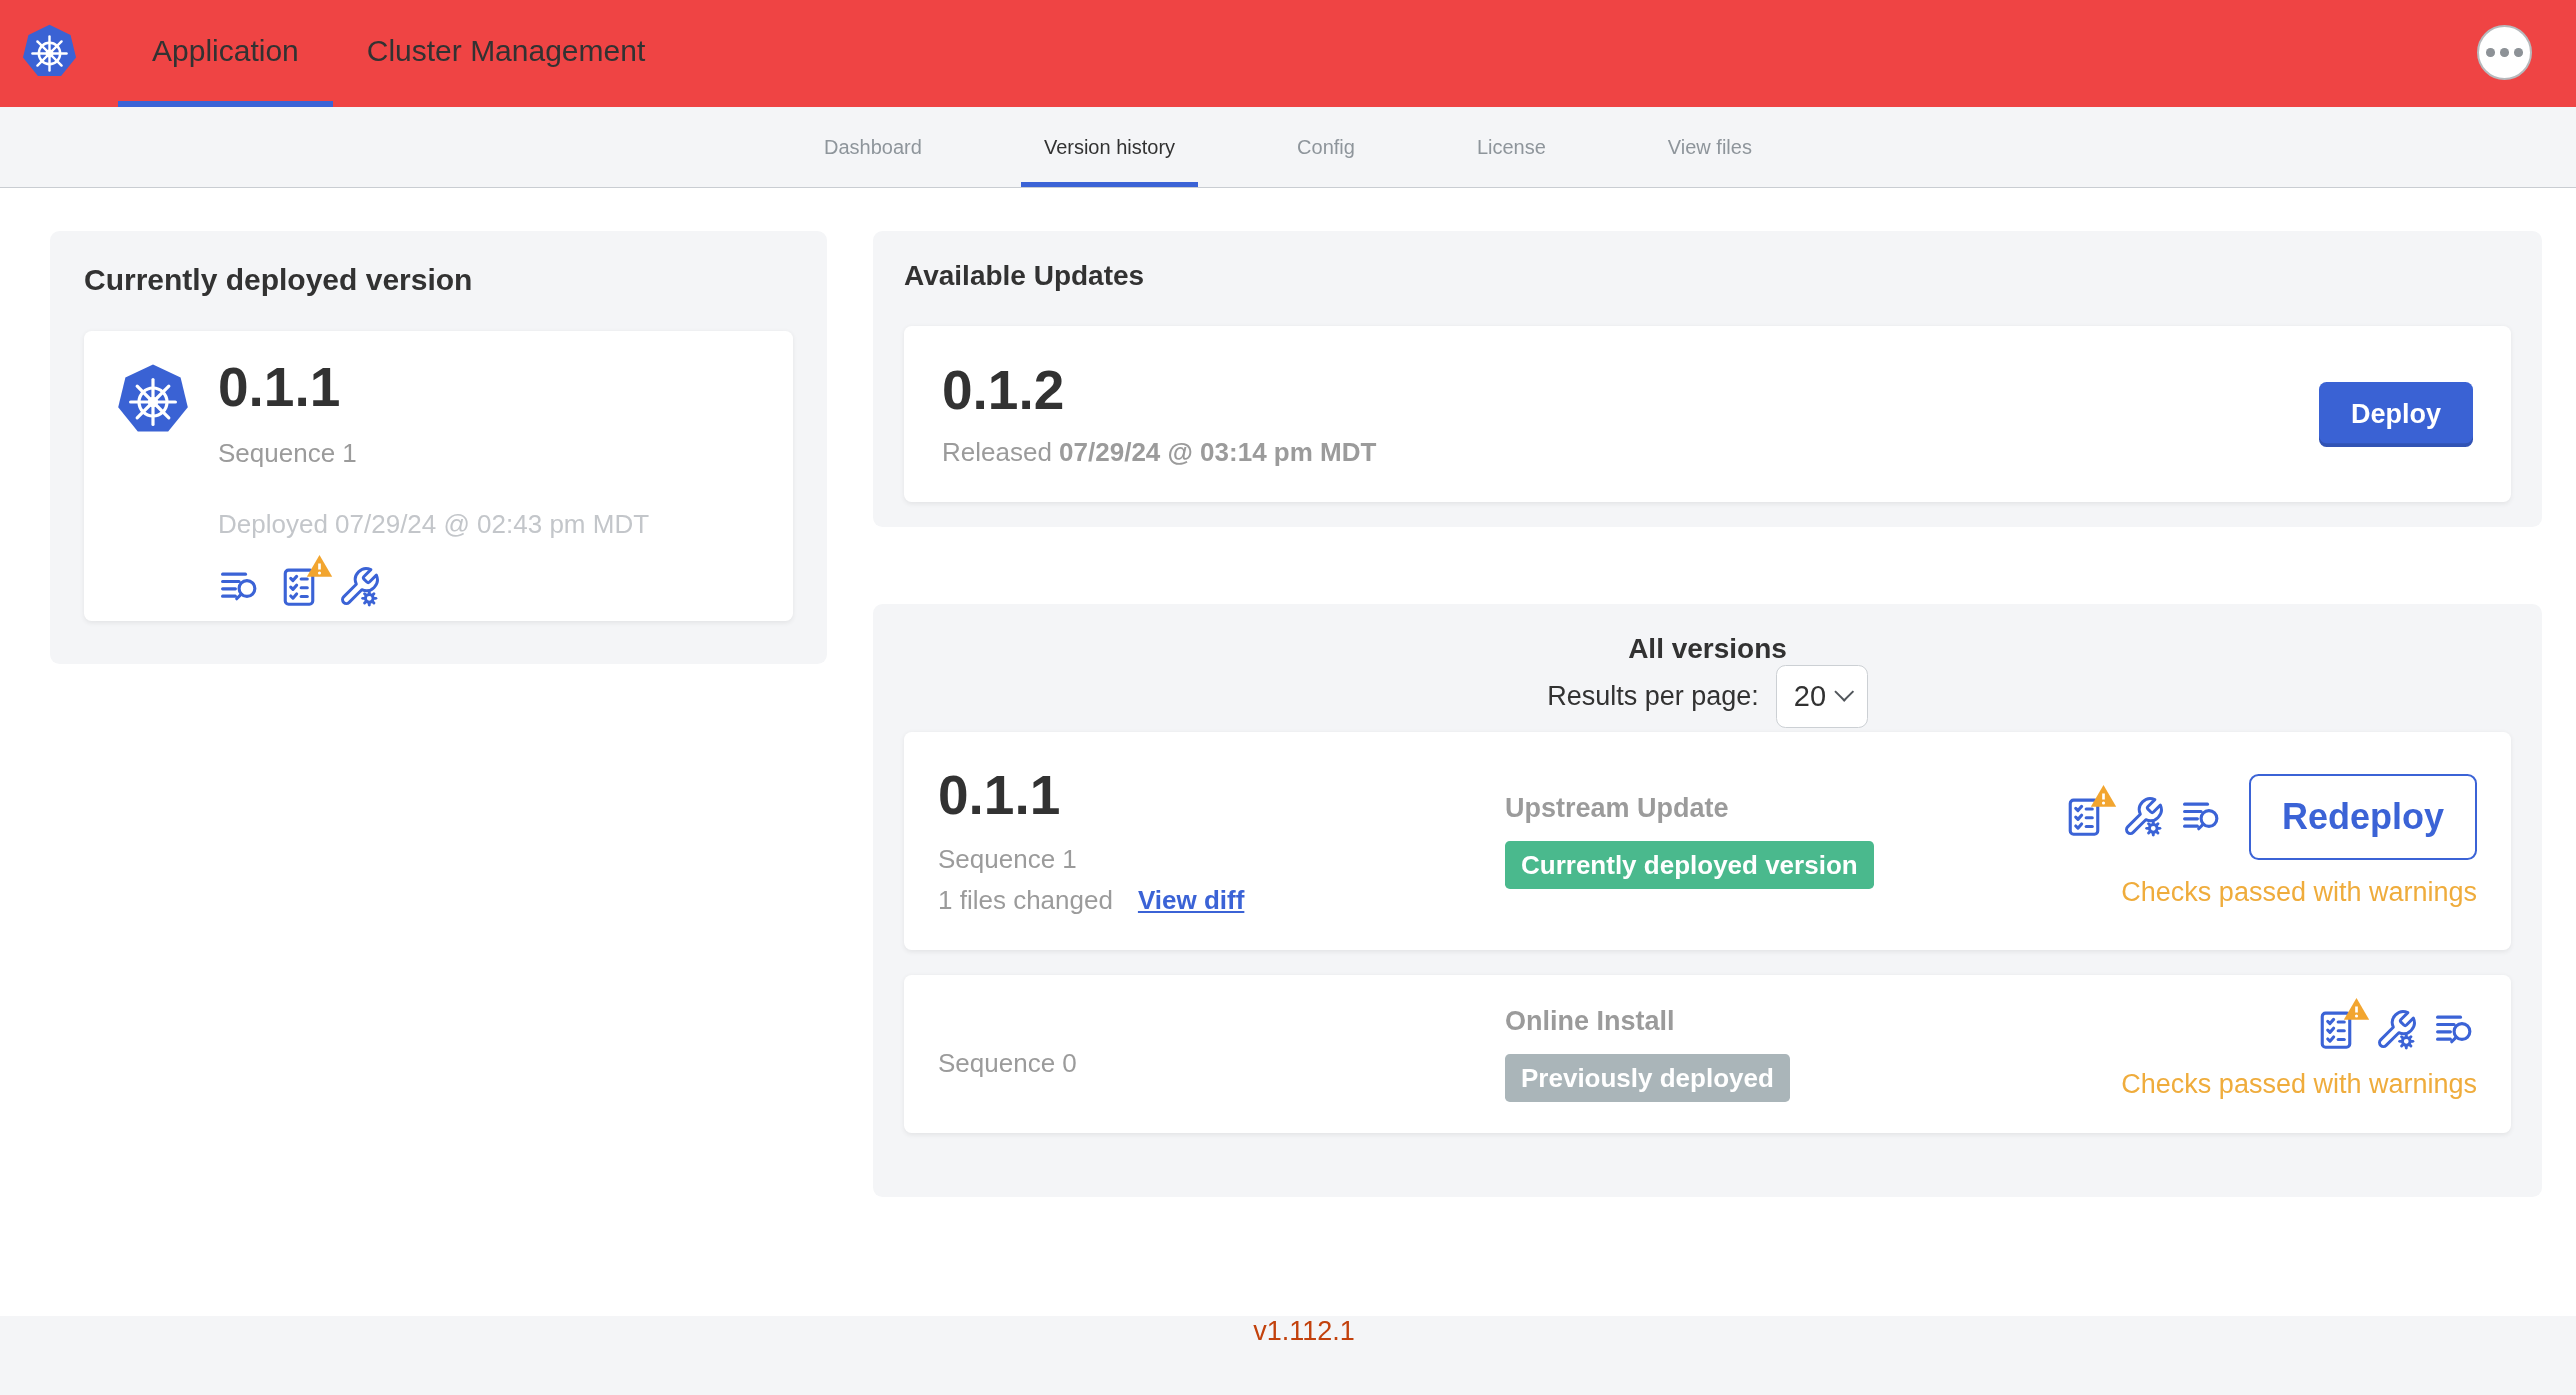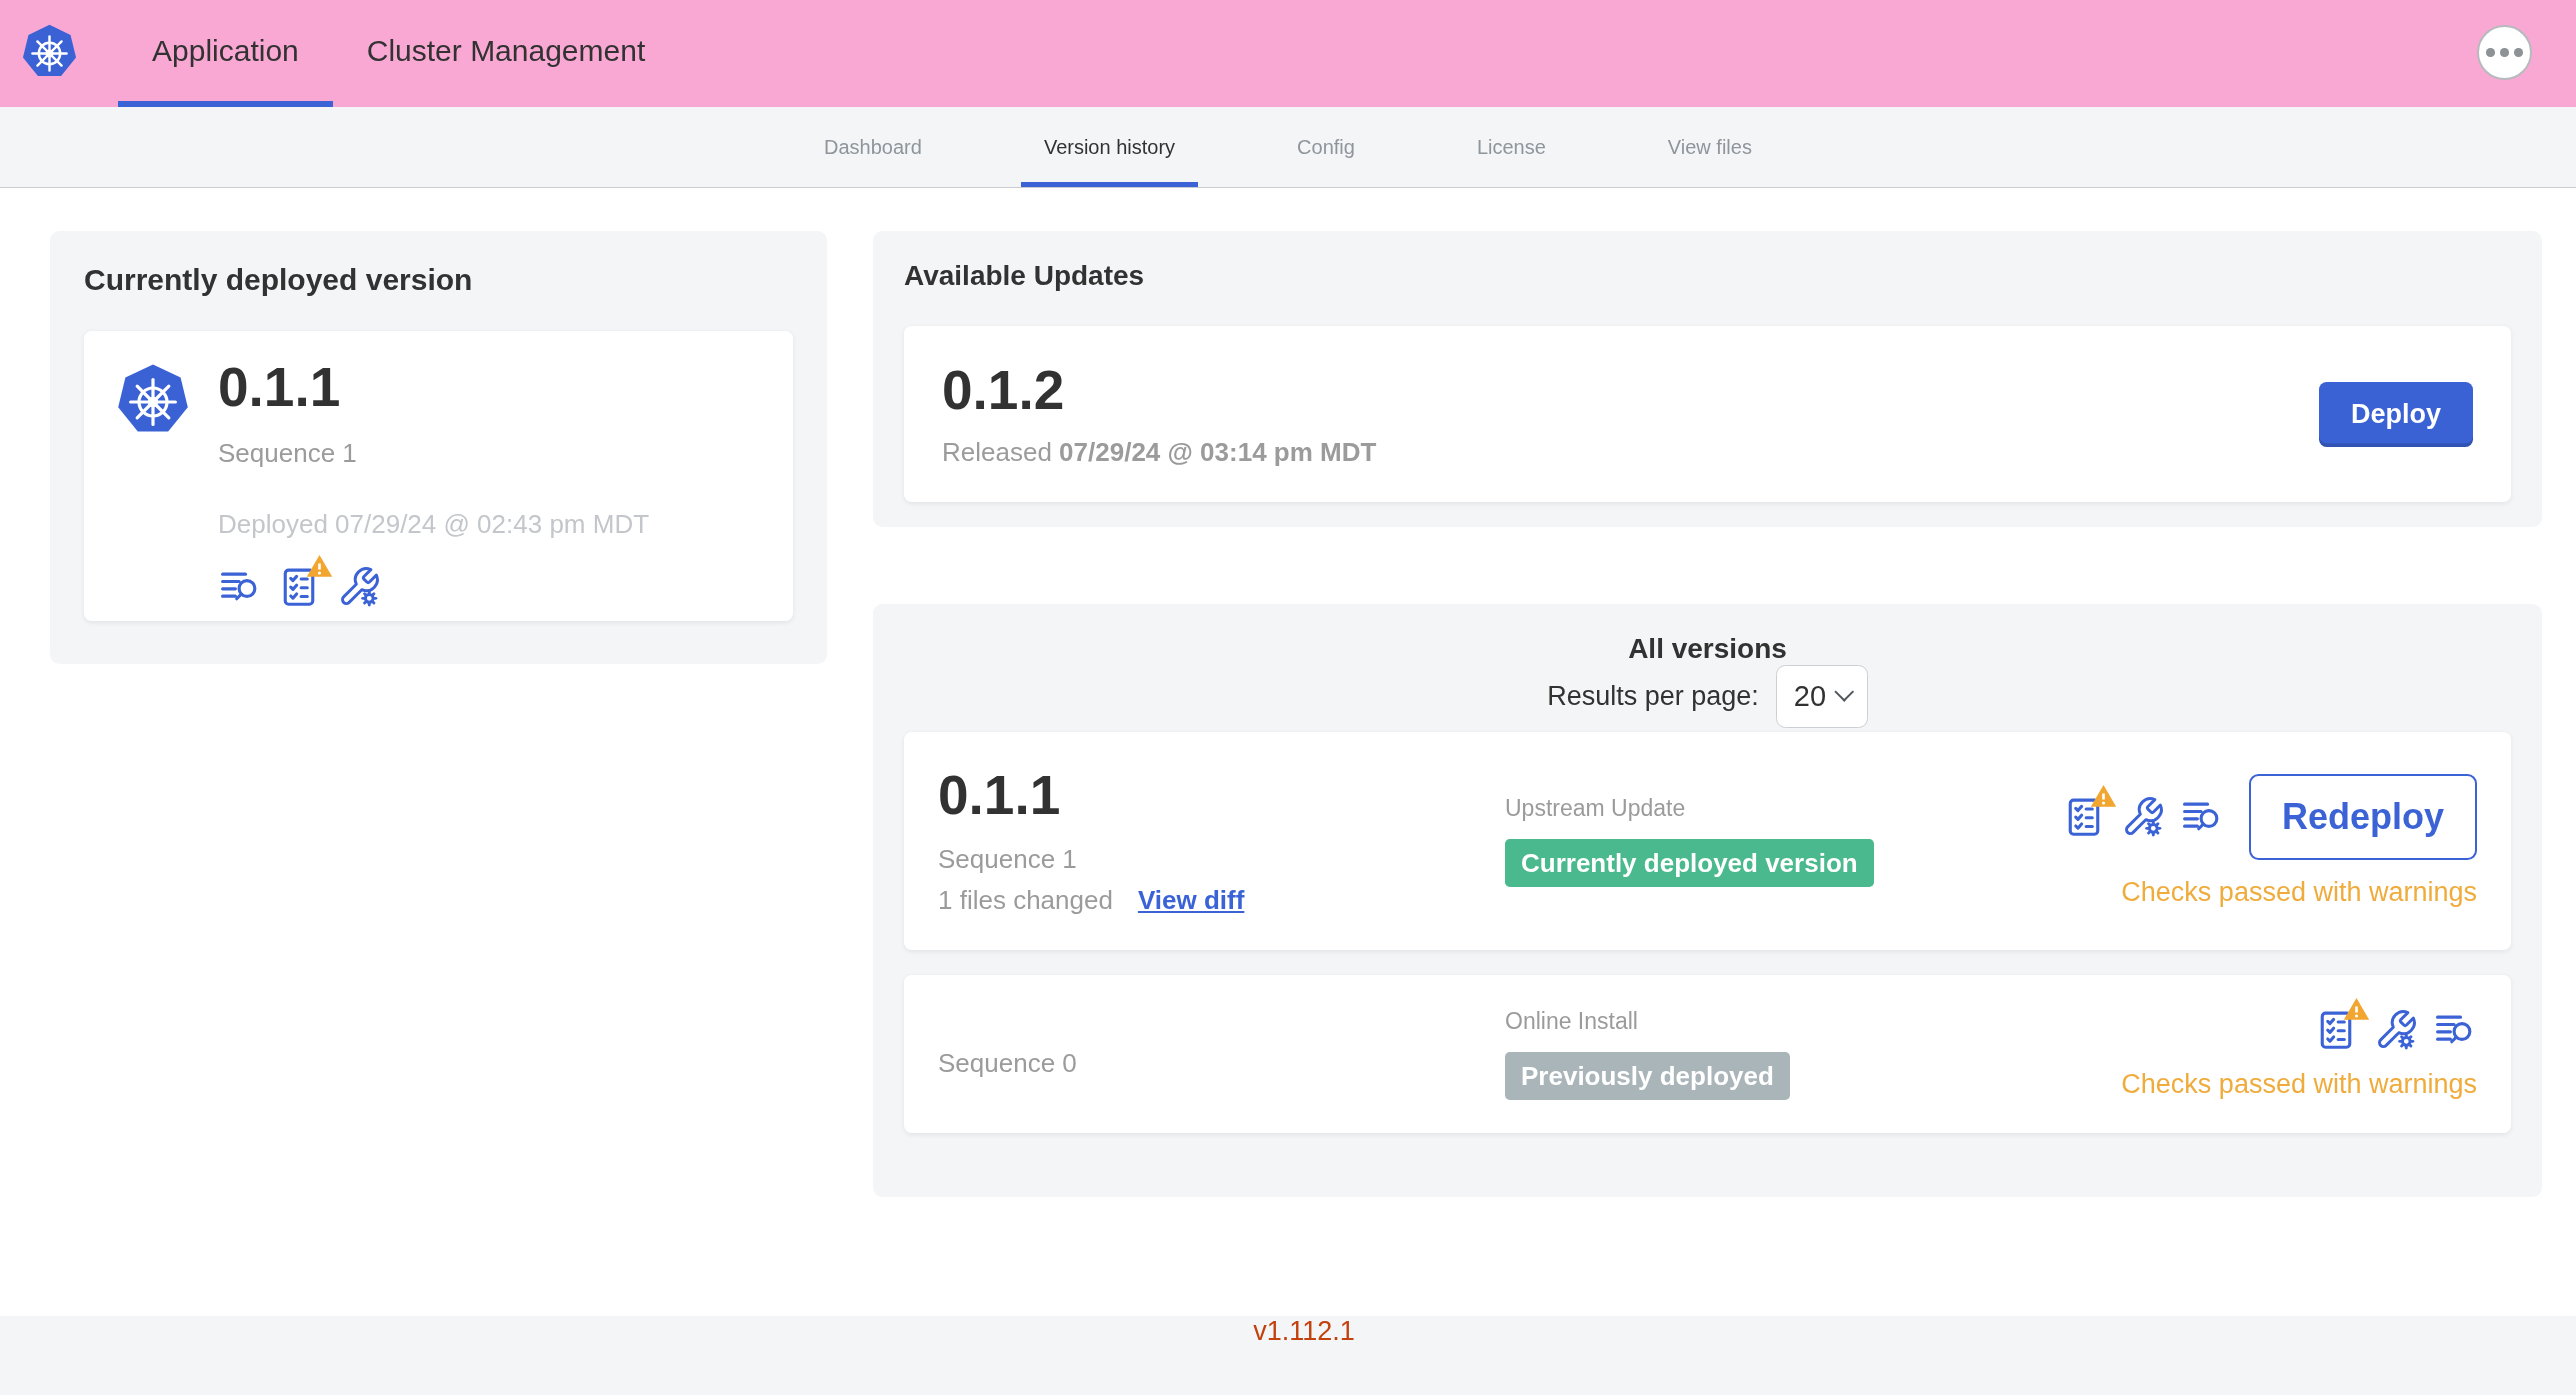--- a/index.html
+++ b/index.html
@@ -2,21 +2,21 @@
 <html><head>
 <meta charset="utf-8">
 <style>
   html,body{margin:0;padding:0;}
   body{
     width:2576px;height:1396px;position:relative;overflow:hidden;
     background:#ffffff;color:#323232;
     font-family:"Liberation Sans", sans-serif;
   }
   
-  .header{position:absolute;left:0;top:0;width:2576px;height:107px;background:#f9a8d4;}
+  .header{position:absolute;left:0;top:0;width:2576px;height:107px;background:#ef4444;}
   .logo{position:absolute;left:19px;top:23px;width:61px;height:61px;}
   .header-tabs{position:absolute;left:118px;top:0;height:107px;display:flex;}
   .htab{display:flex;align-items:center;padding:0 34px;font-size:30px;font-weight:500;
     color:#323232;border-bottom:6.7px solid transparent;box-sizing:border-box;cursor:pointer;background:none;border-top:none;border-left:none;border-right:none;font-family:inherit;}
   .htab.active{border-bottom-color:#3b63d6;}
   .menu-btn{position:absolute;right:44px;top:25px;width:55px;height:55px;border-radius:50%;
     border:2.9px solid #b7babd;background:#fff;display:flex;align-items:center;justify-content:center;gap:5.7px;cursor:pointer;box-sizing:border-box;}
   .menu-btn .dot{width:8.6px;height:8.6px;border-radius:50%;background:#8d9297;}
   
   .subnav{position:absolute;left:0;top:107px;width:2576px;height:81px;background:#f4f5f7;
@@ -60,21 +60,21 @@
   .chev{width:12.4px;height:12.4px;border-right:2.9px solid #51565b;border-bottom:2.9px solid #51565b;
     transform:rotate(45deg) translate(-2.9px,-2.9px);}
   .vrow{display:flex;align-items:center;padding:29px 34px;}
   .vrow1{margin-top:36px;height:218px;}
   .vrow2{margin-top:25px;height:158px;}
   .vcol-left{width:567px;flex:none;}
   .v-seq{font-size:26px;color:#9b9b9b;margin-top:19px;}
   .v-files{font-size:26px;color:#9b9b9b;margin-top:9.5px;display:flex;gap:25px;align-items:baseline;}
   .link{color:#3b63d6;font-weight:700;text-decoration:underline;cursor:pointer;}
   .vcol-mid{flex:1;}
-  .v-source{font-size:23px;font-weight:400;color:#9b9b9b;}
+  .v-source{font-size:27px;font-weight:700;color:#9b9b9b;}
   .badge{display:inline-block;margin-top:17px;padding:8.6px 16px;border-radius:4.8px;color:#fff;font-size:26px;font-weight:700;}
   .badge.green{background:#4ab98d;}
   .badge.gray{background:#aab5b9;}
   .vcol-right{flex:none;display:flex;flex-direction:column;align-items:flex-end;}
   .btn-outline{height:86px;padding:0 31px;border:2.9px solid #3b63d6;border-radius:9.5px;background:#fff;
     color:#3b63d6;font-size:36px;font-weight:700;cursor:pointer;font-family:inherit;margin-left:9.5px;}
   .v-status{margin-top:17px;font-size:27px;color:#efac3c;cursor:pointer;}
   
   .footer{position:absolute;left:0;top:1316px;width:2576px;height:80px;background:#f4f5f7;
     display:flex;align-items:flex-start;justify-content:center;font-size:27px;color:#c2410c;padding-left:16px;}

